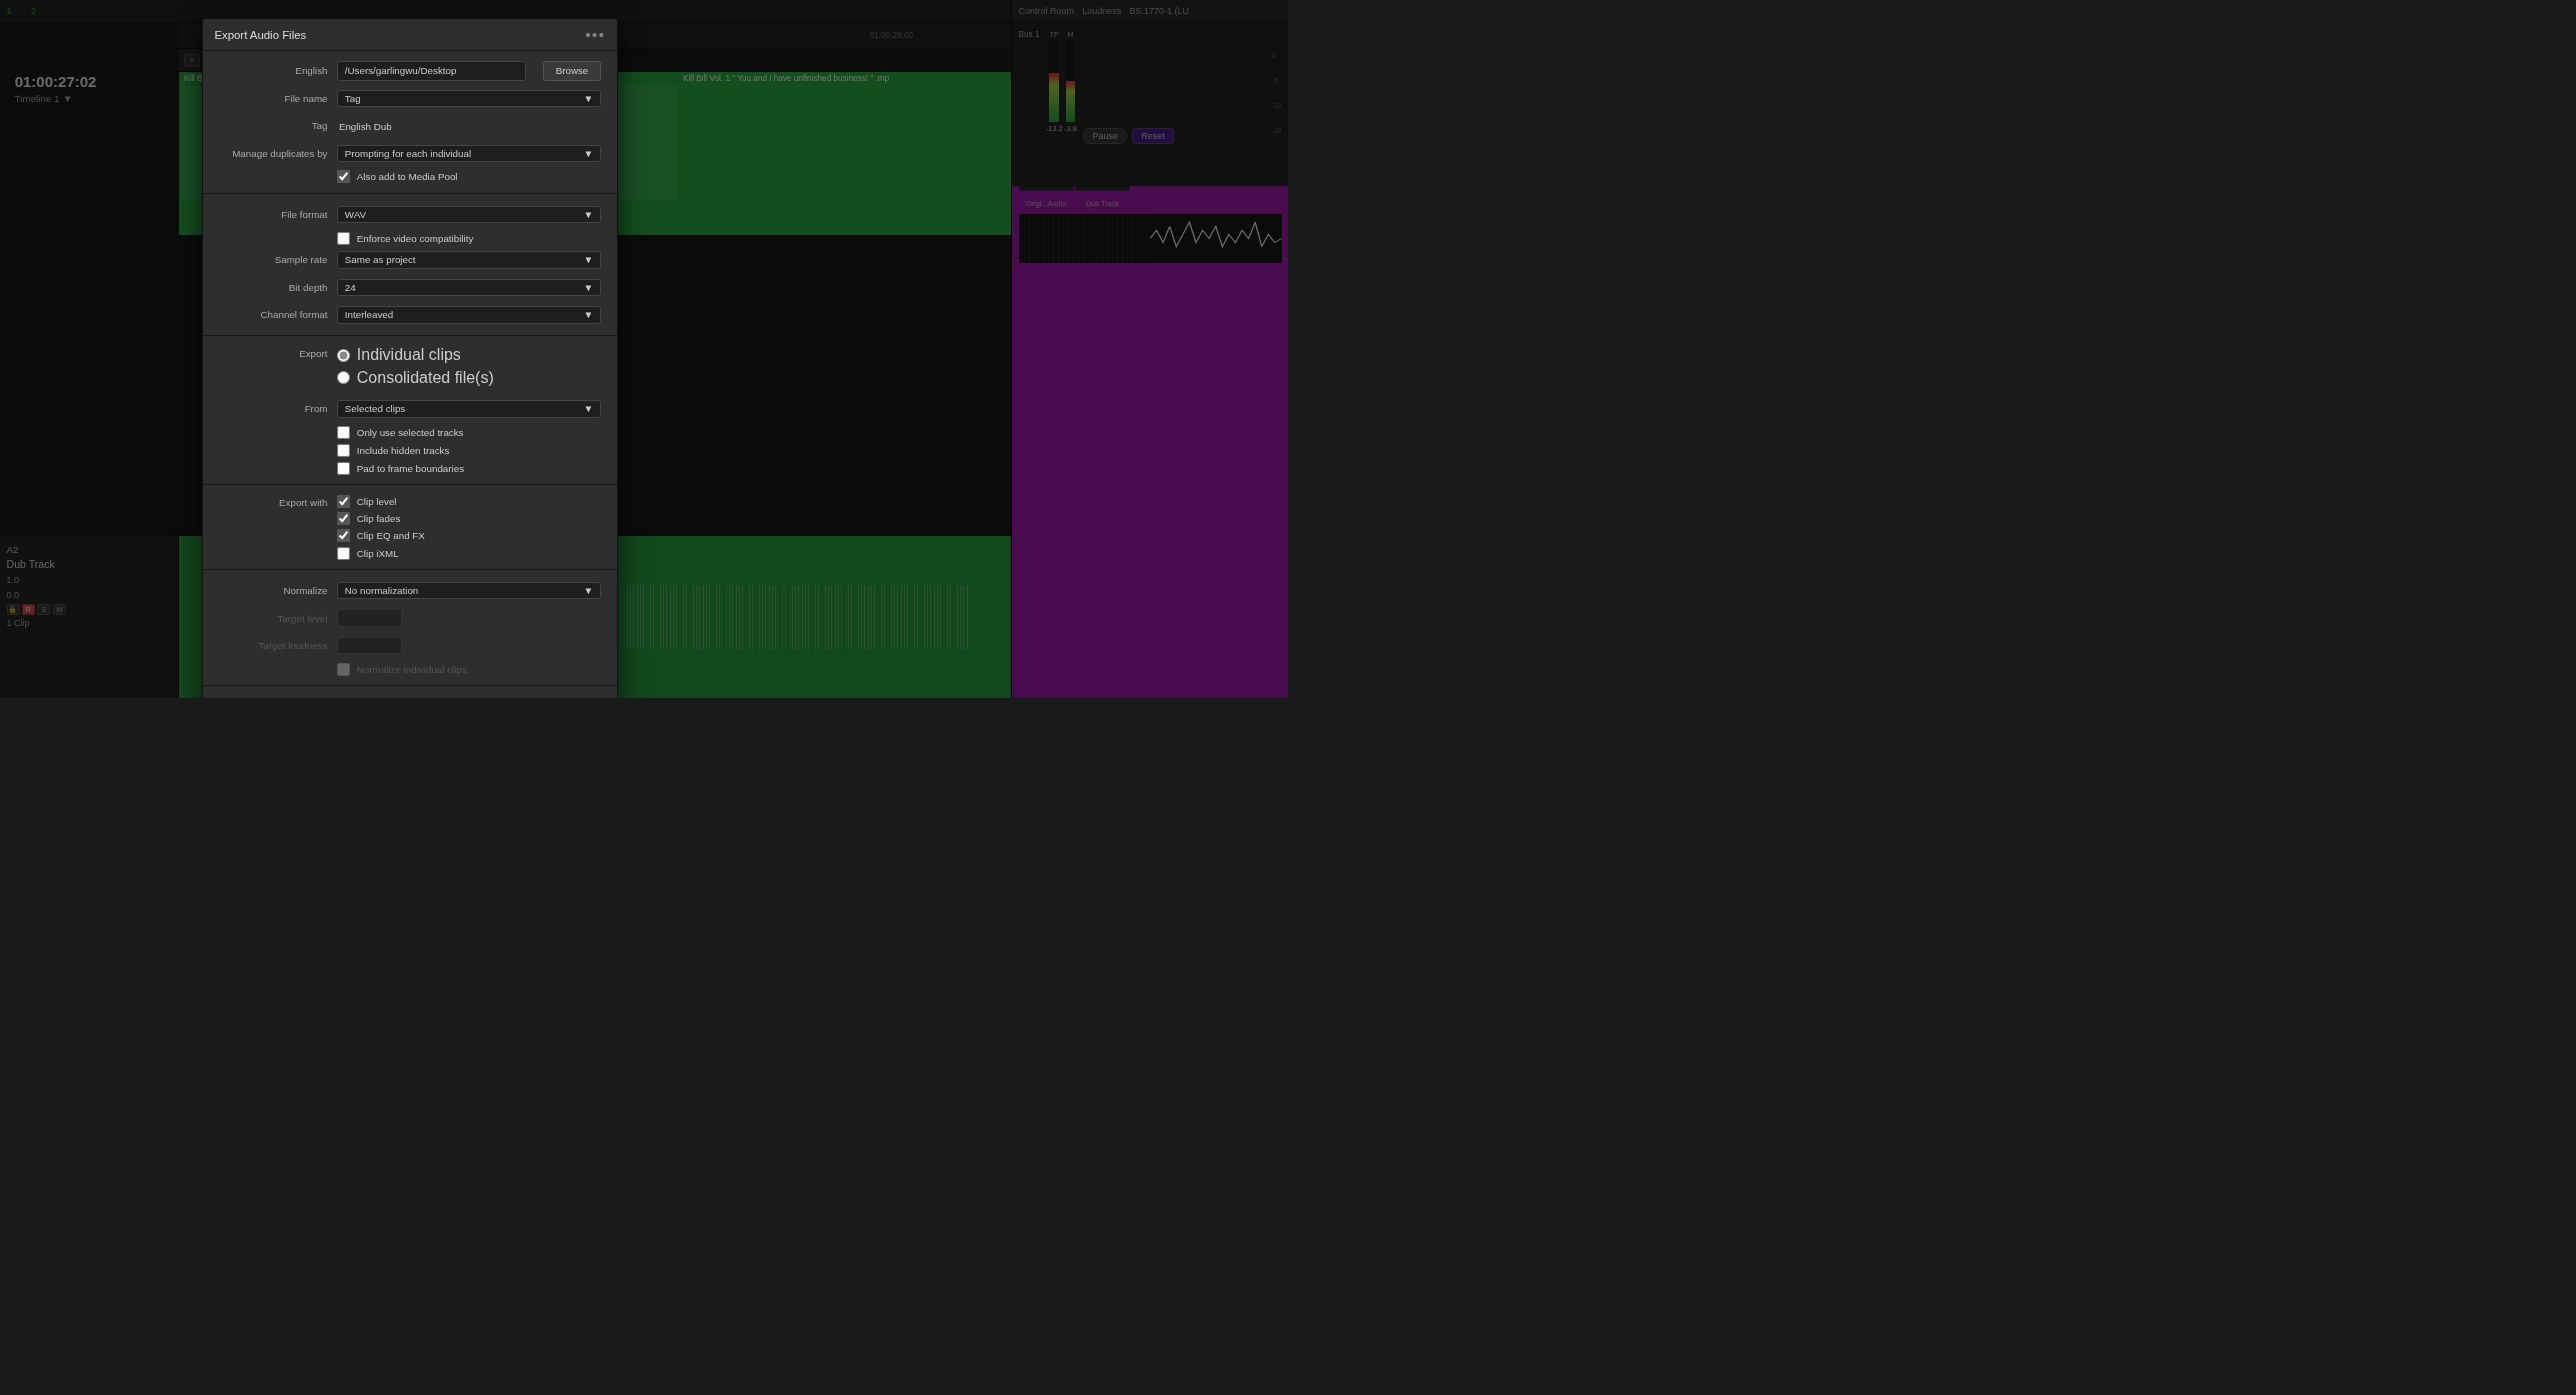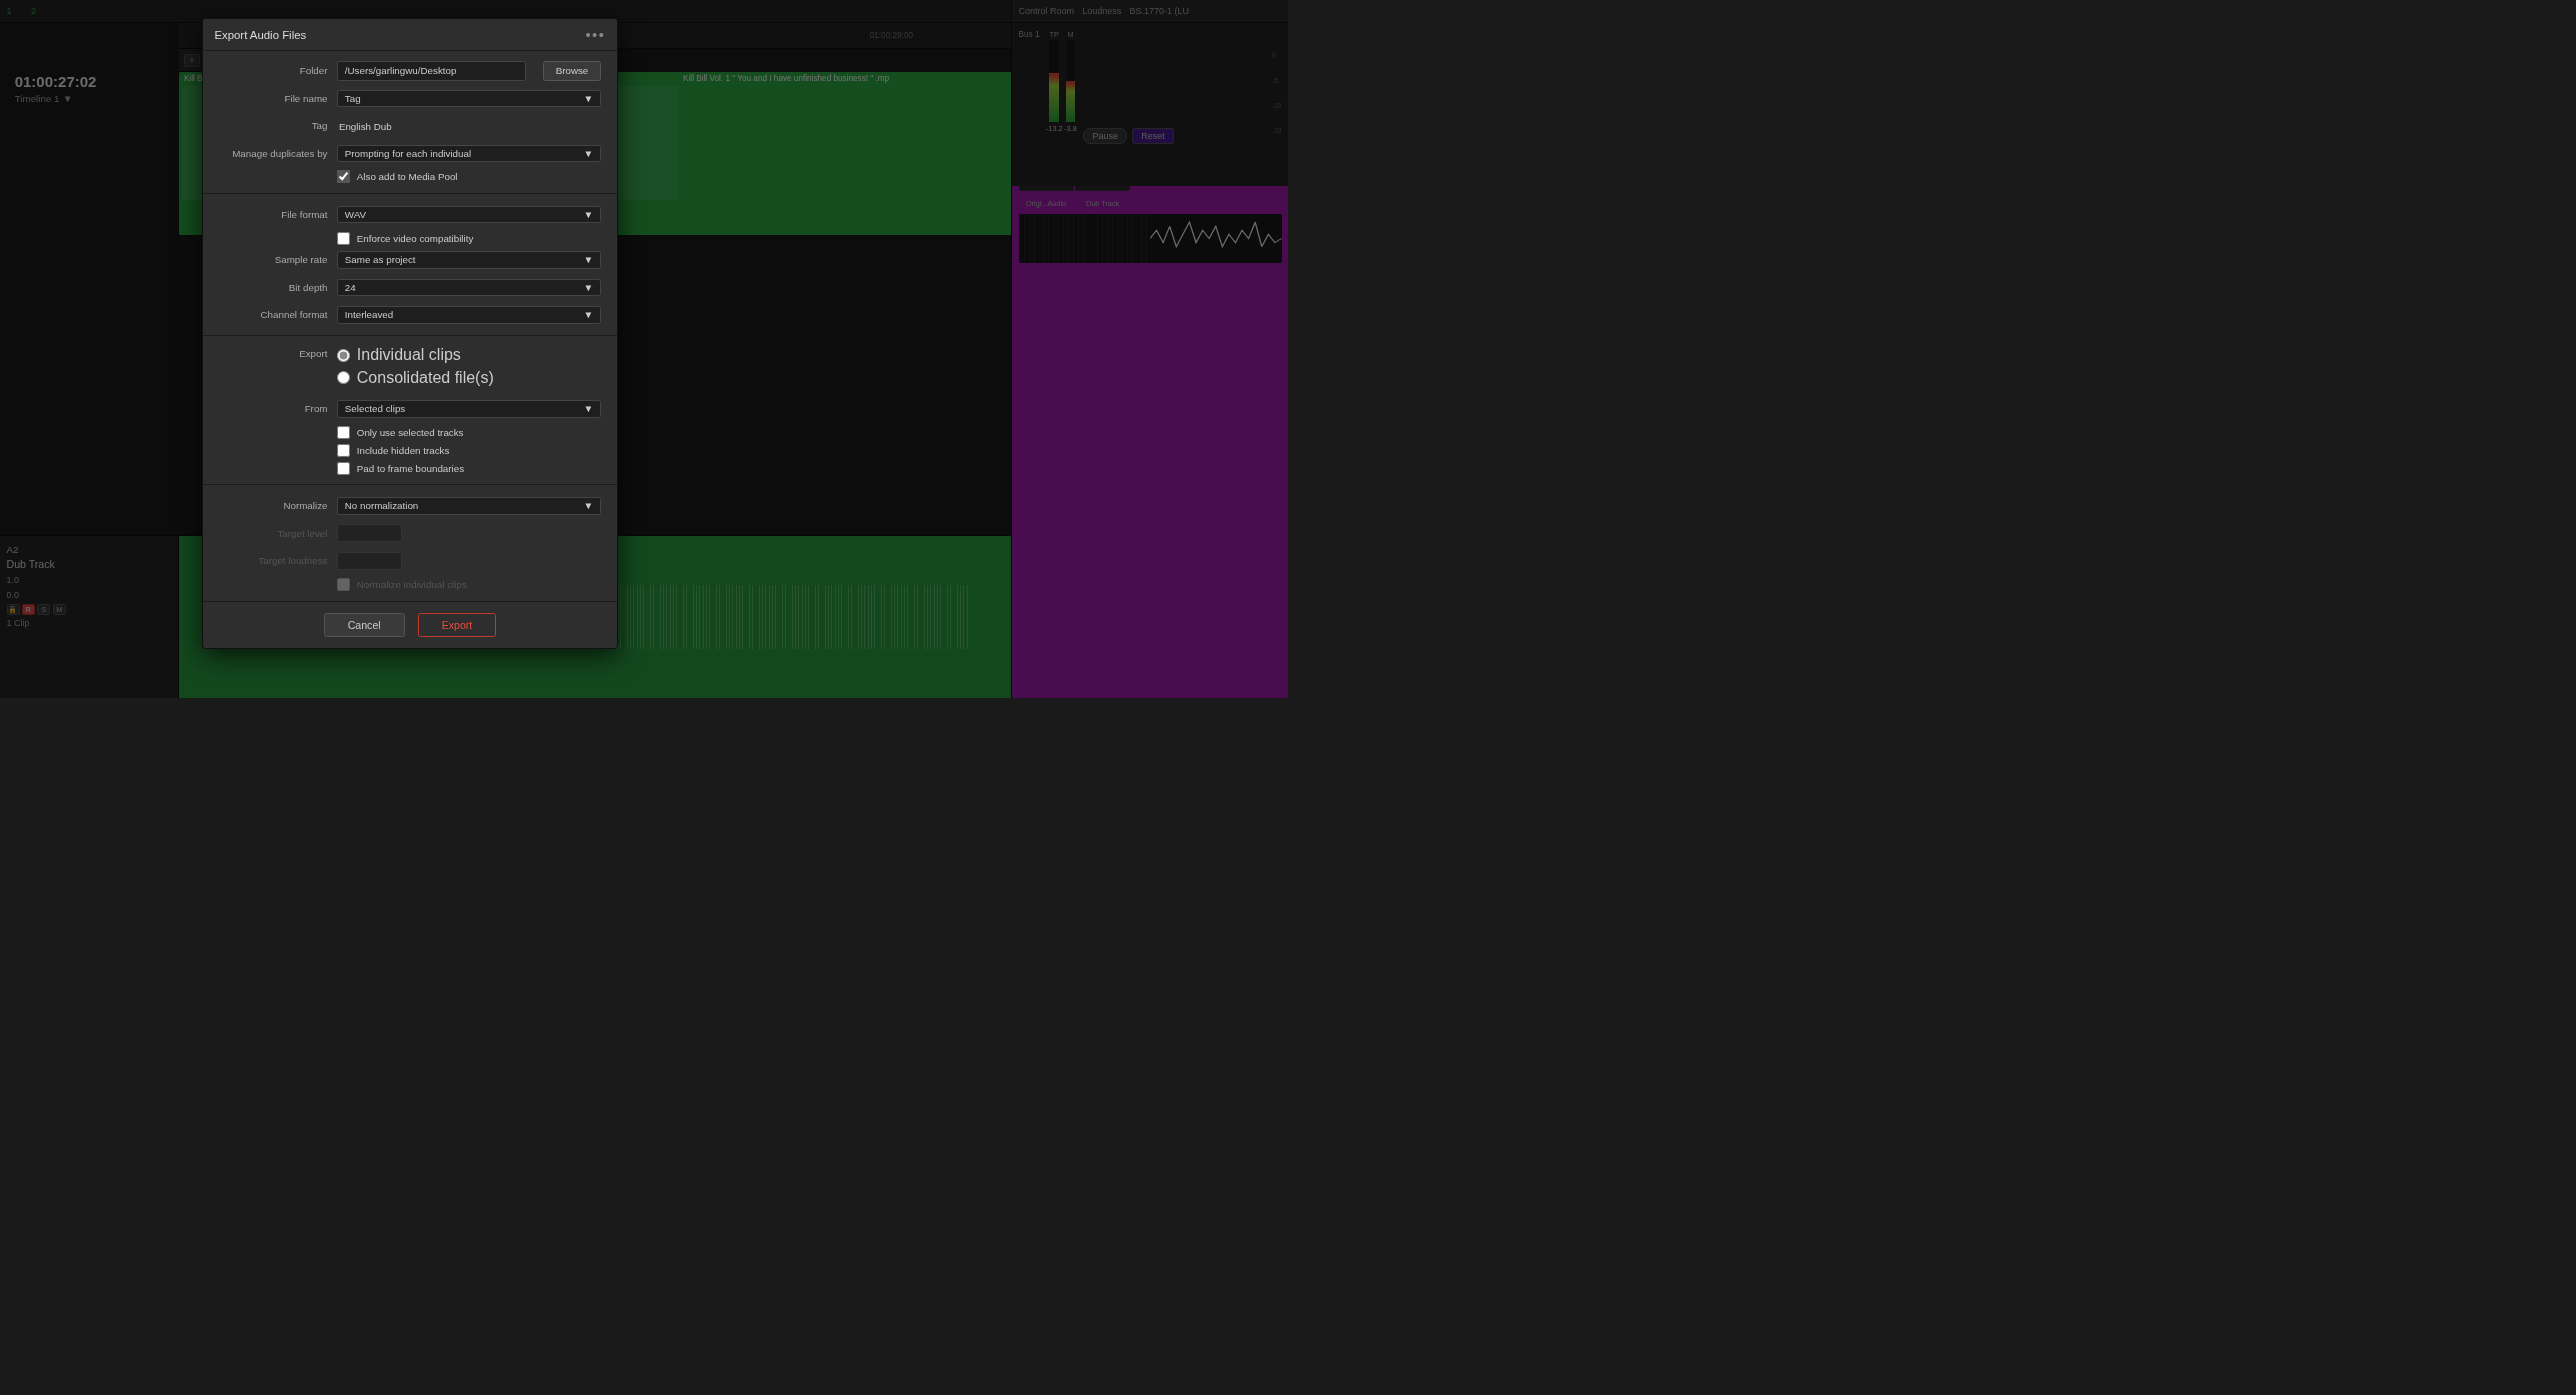--- a/index.html
+++ b/index.html
@@ -481,21 +481,21 @@
   <div class="dialog-titlebar">
     <span class="dialog-title">Export Audio Files</span>
     <span class="dialog-menu-btn">•••</span>
   </div>
 
   <div class="dialog-body">
 
     <div class="dialog-section">
 
       <div class="form-row">
-        <div class="form-label">Folder</div>
+        <div class="form-label">English</div>
         <div class="form-control" style="display:flex; gap:11px;">
           <input type="text" class="text-input" style="flex: 1 1 0%;" value="/Users/garlingwu/Desktop">
           <button class="browse-btn">Browse</button>
         </div>
       </div>
 
       <div class="form-row">
         <div class="form-label">File name</div>
         <div class="form-control">
           <div class="select-box">
@@ -611,20 +611,43 @@
         <input type="checkbox" id="chk-include-hidden" style="">
         <label for="chk-include-hidden" class="checkbox-label">Include hidden tracks</label>
       </div>
 
       <div class="checkbox-row">
         <input type="checkbox" id="chk-pad-frame" style="">
         <label for="chk-pad-frame" class="checkbox-label">Pad to frame boundaries</label>
       </div>
     </div>
 
+    <div class="dialog-section export-with-section">
+      <div class="export-with-row">
+        <div class="export-label-col">Export with</div>
+        <div class="export-options-col">
+          <div class="checkbox-row" style="padding-left:0; margin-bottom:4.1px;">
+            <input type="checkbox" id="chk-clip-level" checked="" style="">
+            <label for="chk-clip-level" class="checkbox-label">Clip level</label>
+          </div>
+          <div class="checkbox-row" style="padding-left:0; margin-bottom:4.1px;">
+            <input type="checkbox" id="chk-clip-fades" checked="" style="">
+            <label for="chk-clip-fades" class="checkbox-label">Clip fades</label>
+          </div>
+          <div class="checkbox-row" style="padding-left:0; margin-bottom:4.1px;">
+            <input type="checkbox" id="chk-clip-eq-fx" checked="" style="">
+            <label for="chk-clip-eq-fx" class="checkbox-label">Clip EQ and FX</label>
+          </div>
+          <div class="checkbox-row" style="padding-left:0;">
+            <input type="checkbox" id="chk-clip-ixml" style="">
+            <label for="chk-clip-ixml" class="checkbox-label">Clip iXML</label>
+          </div>
+        </div>
+      </div>
+    </div>
 
     <div class="dialog-section normalize-section">
 
       <div class="form-row">
         <div class="form-label">Normalize</div>
         <div class="form-control">
           <div class="select-box">
             <span>No normalization</span>
             <span class="select-arrow">▼</span>
           </div>

